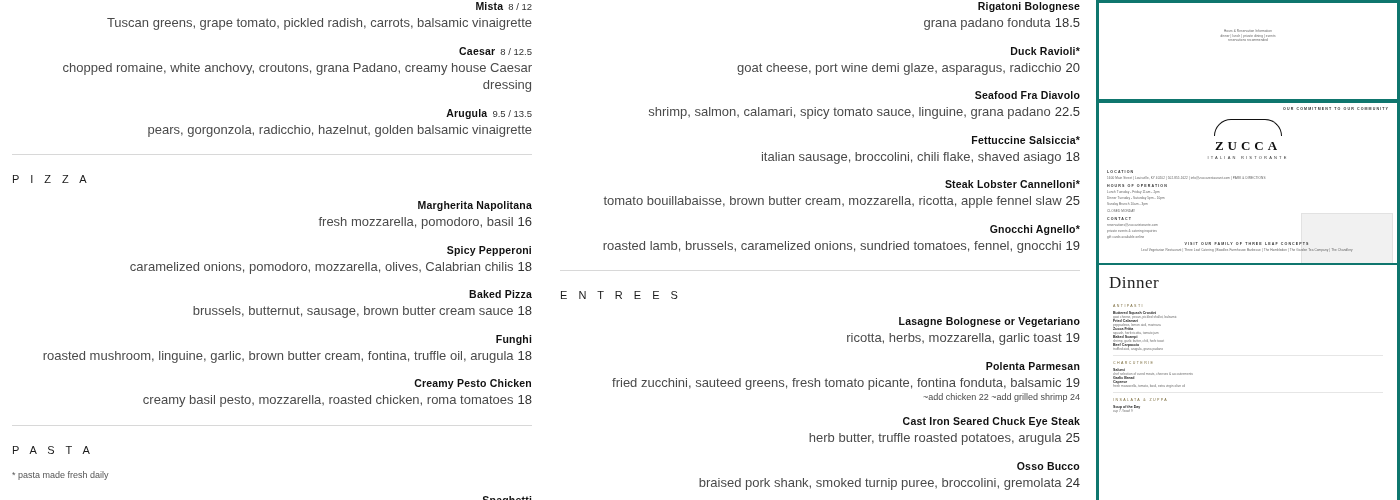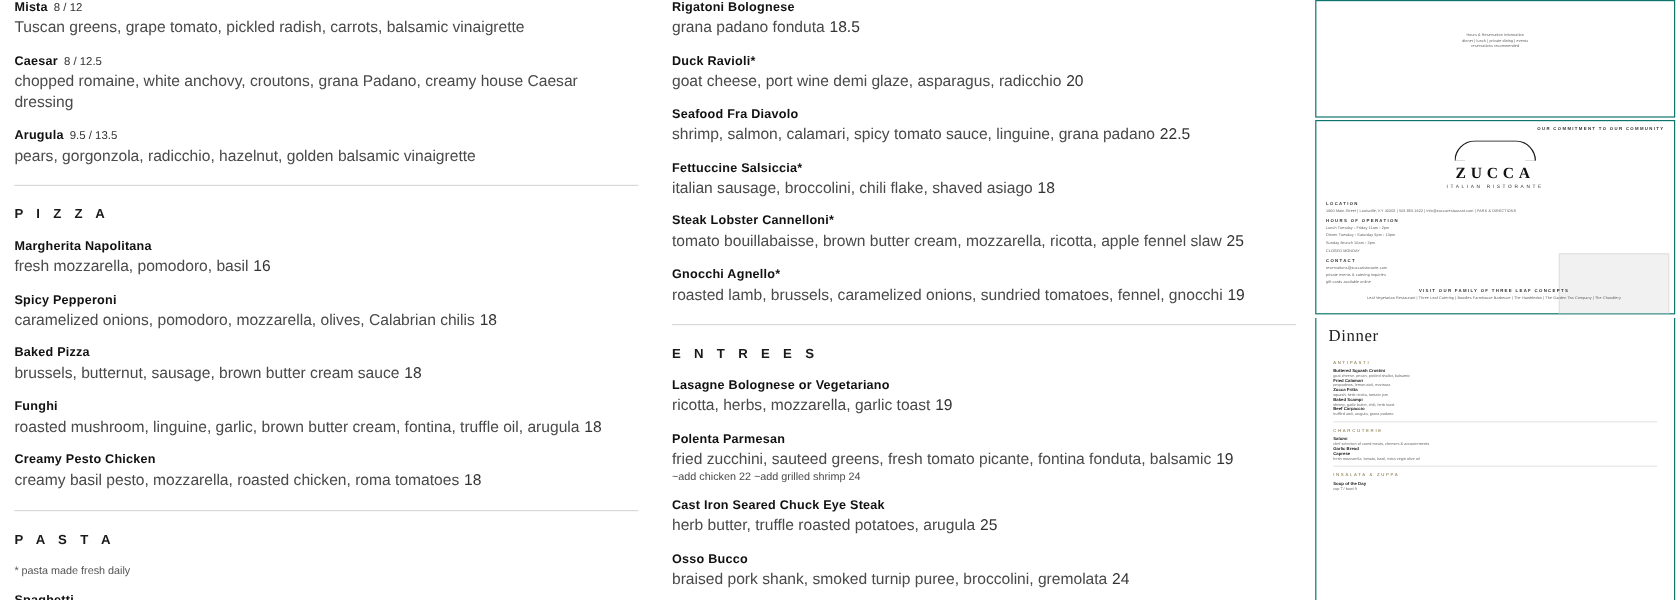--- a/index.html
+++ b/index.html
@@ -30,32 +30,33 @@
   .col {
     position: absolute;
     top: 0;
   }
   .col-left  { left: 12px;  width: 520px; }
   .col-mid   { left: 560px; width: 520px; }
 
   .section-head {
     font-size: 11px;
     letter-spacing: 4px;
-    font-weight: 700;
+    font-weight: 400;
     color: #1a1a1a;
     text-transform: uppercase;
     margin: 0 0 14px 0;
   }
   .rule {
     border: 0;
     border-top: 1px solid #d8d8d8;
     margin: 16px 0 18px 0;
   }
   .item {
     margin-bottom: 13px;
+    text-align: right;
   }
   .item-title {
     font-size: 10.5px;
     font-weight: 700;
     color: #111;
     letter-spacing: .2px;
     margin: 0 0 2px 0;
   }
   .item-title .price {
     font-weight: 400;
@@ -87,21 +88,21 @@
   }
 
   
   .right-panel {
     width: 310px;
     position: relative;
     background: #ffffff;
   }
   .thumb {
     position: absolute;
-    border: 1px solid #0f766e;
+    border: 3px solid #0f766e;
     background: #fff;
     overflow: hidden;
   }
   .thumb-a { left: 6px;  top: 0;   width: 298px; height: 96px; }
   .thumb-b { left: 6px;  top: 100px; width: 298px; height: 160px; }
   .thumb-c { left: 6px;  top: 265px; width: 298px; height: 235px; border-top: none; }
 
   .sq {
     position: absolute;
     right: 4px;
@@ -147,21 +148,21 @@
     color: #111;
   }
   .logo-sub {
     font-size: 4px;
     letter-spacing: 2.2px;
     color: #333;
     margin-top: 1px;
   }
   .c-title {
     font-family: "Liberation Serif", serif;
-    font-size: 14px;
+    font-size: 17px;
     color: #222;
     letter-spacing: .5px;
     padding: 8px 0 6px 10px;
   }
   .c-sec {
     font-size: 3.6px;
     letter-spacing: 1.4px;
     color: #7a6a3a;
     text-transform: uppercase;
     margin: 5px 0 3px 0;

